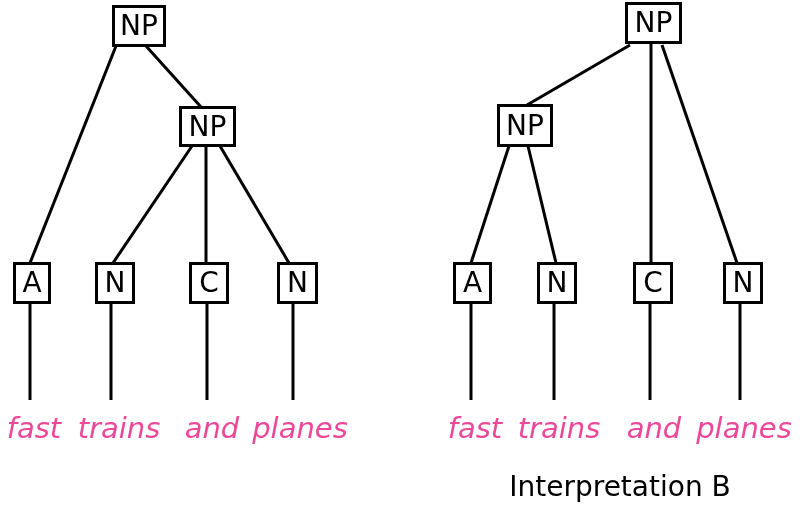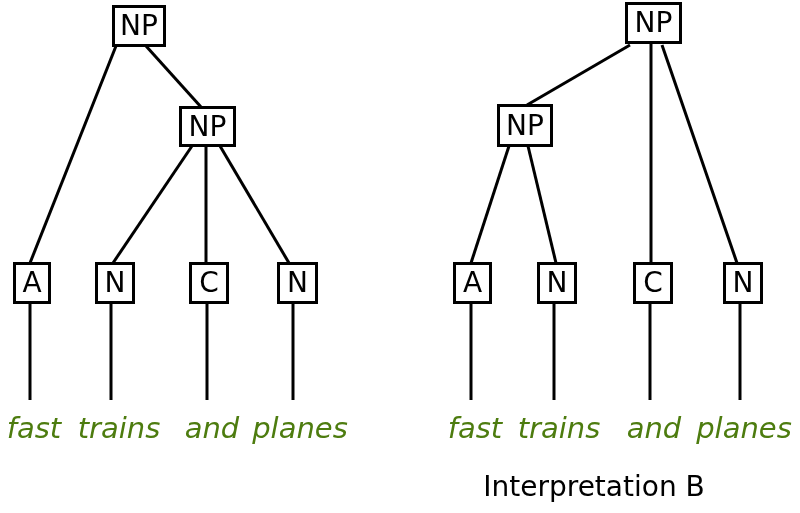--- a/index.html
+++ b/index.html
@@ -40,21 +40,21 @@
     line-height: 1;
     color: #000000;
   }
   .word {
     position: absolute;
     top: 411px;
     transform: translateX(-50%);
     font-style: italic;
     font-size: 29px;
     white-space: nowrap;
-    color: #4d7c0f;
+    color: #ec4899;
   }
   .caption {
     position: absolute;
     top: 470px;
     transform: translateX(-50%);
     font-size: 28px;
     white-space: nowrap;
     color: #000000;
   }
 </style>
@@ -104,15 +104,15 @@
   <div class="node" style="left:453px; top:262px; width:39px; height:42px;">A</div>
   <div class="node" style="left:537px; top:262px; width:40px; height:42px;">N</div>
   <div class="node" style="left:633px; top:262px; width:40px; height:42px;">C</div>
   <div class="node" style="left:723px; top:262px; width:40px; height:42px;">N</div>
 
   <span class="word" style="left:475px;">fast</span>
   <span class="word" style="left:559px;">trains</span>
   <span class="word" style="left:654px;">and</span>
   <span class="word" style="left:744px;">planes</span>
 
-  <span class="caption" style="left:594px;">Interpretation B</span>
+  <span class="caption" style="left:620px;">Interpretation B</span>
 
 </div>
 
 </body></html>

